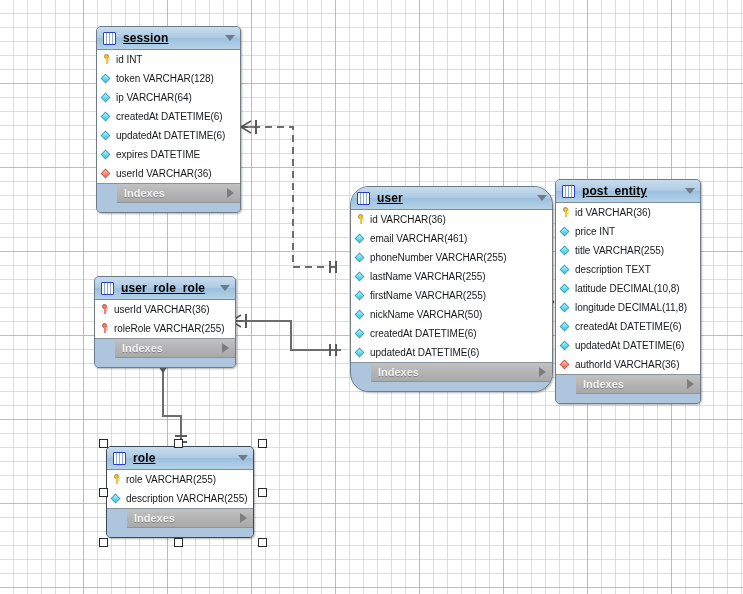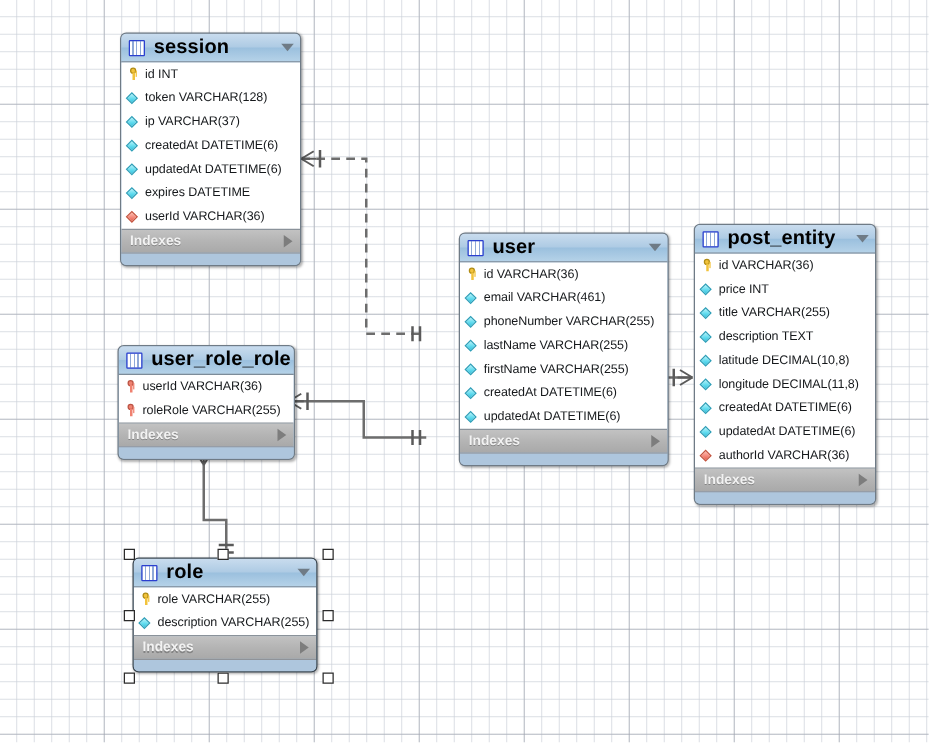--- a/index.html
+++ b/index.html
@@ -54,26 +54,27 @@
     background:
       linear-gradient(to right,
         #ffffff 0 2px,#8fa9d8 2px 3px,
         #ffffff 3px 5px,#8fa9d8 5px 6px,
         #ffffff 6px 8px,#8fa9d8 8px 9px,
         #ffffff 9px 11px);
     border-radius:1px;
     margin-right:7px;
   }
   .tbl-name{
-    font-size:16px;
+    font-size:12px;
     font-weight:bold;
     color:#000;
     white-space:nowrap;
     flex:1 1 auto;
     letter-spacing:.1px;
+    text-decoration:underline;
   }
   .caret{
     width:0;height:0;flex:0 0 auto;
     border-left:5px solid transparent;
     border-right:5px solid transparent;
     border-top:6px solid #6f7b86;
     margin-left:6px;
   }
   .tbl-body{
     background:#ffffff;
@@ -129,20 +130,21 @@
     border:1px solid #c4543f;box-sizing:border-box;
     transform:rotate(45deg);
   }
   .tbl-idx{
     height:19px;
     display:flex;align-items:center;
     padding:0 6px 0 7px;
     box-sizing:border-box;
     background:linear-gradient(to bottom,#c2c2c2 0%,#b4b4b4 50%,#a9a9a9 100%);
     border-bottom:1px solid #8f9399;
+    margin-left:20px;
   }
   .idx-label{
     font-size:11px;font-weight:bold;color:#f2f2f2;
     text-shadow:0 1px 0 rgba(0,0,0,.25);
     flex:1 1 auto;
   }
   .idx-caret{
     width:0;height:0;
     border-top:5px solid transparent;
     border-bottom:5px solid transparent;
@@ -212,21 +214,21 @@
           <div class="col">
             <span class="ic ic-key"></span>
             <span class="col-txt">id INT</span>
           </div>
           <div class="col">
             <span class="ic ic-dia"></span>
             <span class="col-txt">token VARCHAR(128)</span>
           </div>
           <div class="col">
             <span class="ic ic-dia"></span>
-            <span class="col-txt">ip VARCHAR(37)</span>
+            <span class="col-txt">ip VARCHAR(64)</span>
           </div>
           <div class="col">
             <span class="ic ic-dia"></span>
             <span class="col-txt">createdAt DATETIME(6)</span>
           </div>
           <div class="col">
             <span class="ic ic-dia"></span>
             <span class="col-txt">updatedAt DATETIME(6)</span>
           </div>
           <div class="col">
@@ -237,21 +239,21 @@
             <span class="ic ic-diafk"></span>
             <span class="col-txt">userId VARCHAR(36)</span>
           </div>
         </div>
         <div class="tbl-idx">
           <span class="idx-label">Indexes</span>
           <span class="idx-caret"></span>
         </div>
         <div class="tbl-foot"></div>
       </div>
-      <div class="tbl" style="left: 367px; top: 186px; width: 168px;">
+      <div class="tbl" style="left: 350px; top: 186px; width: 203px; border-radius: 19px;">
         <div class="tbl-head">
           <span class="tbl-ico"></span>
           <span class="tbl-name">user</span>
           <span class="caret"></span>
         </div>
         <div class="tbl-body">
           <div class="col">
             <span class="ic ic-key"></span>
             <span class="col-txt">id VARCHAR(36)</span>
           </div>
@@ -263,20 +265,24 @@
             <span class="ic ic-dia"></span>
             <span class="col-txt">phoneNumber VARCHAR(255)</span>
           </div>
           <div class="col">
             <span class="ic ic-dia"></span>
             <span class="col-txt">lastName VARCHAR(255)</span>
           </div>
           <div class="col">
             <span class="ic ic-dia"></span>
             <span class="col-txt">firstName VARCHAR(255)</span>
+          </div>
+          <div class="col">
+            <span class="ic ic-dia"></span>
+            <span class="col-txt">nickName VARCHAR(50)</span>
           </div>
           <div class="col">
             <span class="ic ic-dia"></span>
             <span class="col-txt">createdAt DATETIME(6)</span>
           </div>
           <div class="col">
             <span class="ic ic-dia"></span>
             <span class="col-txt">updatedAt DATETIME(6)</span>
           </div>
         </div>

